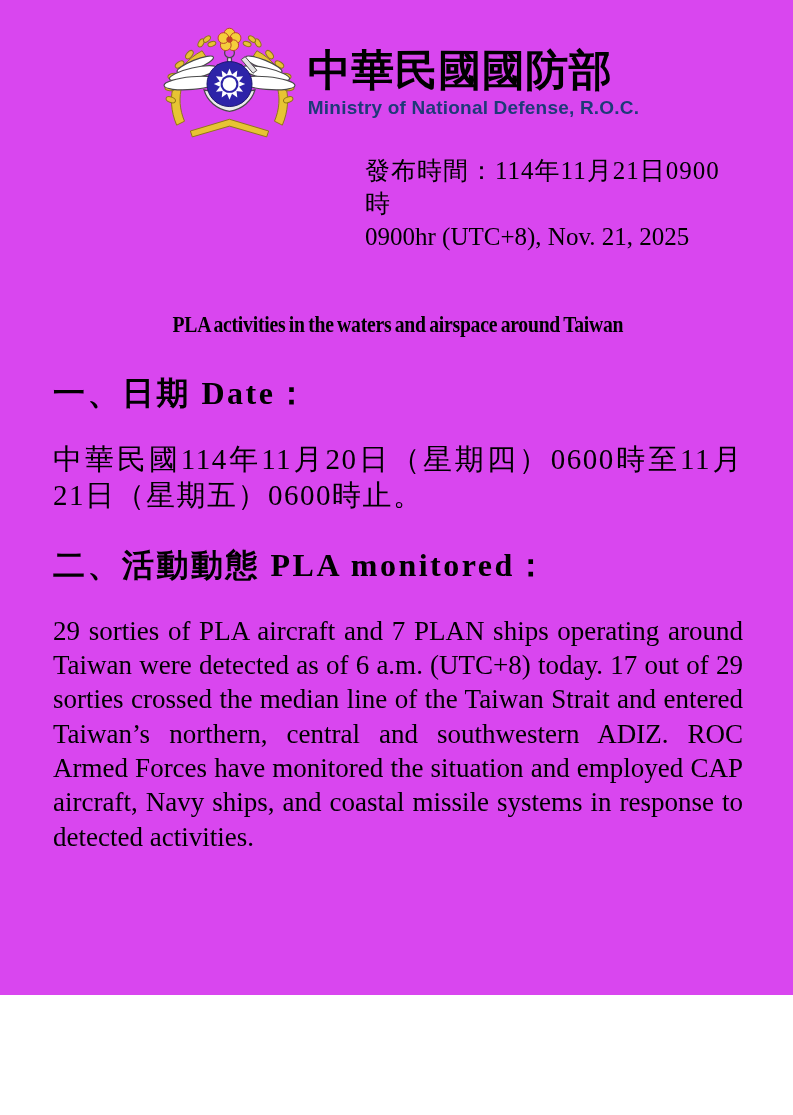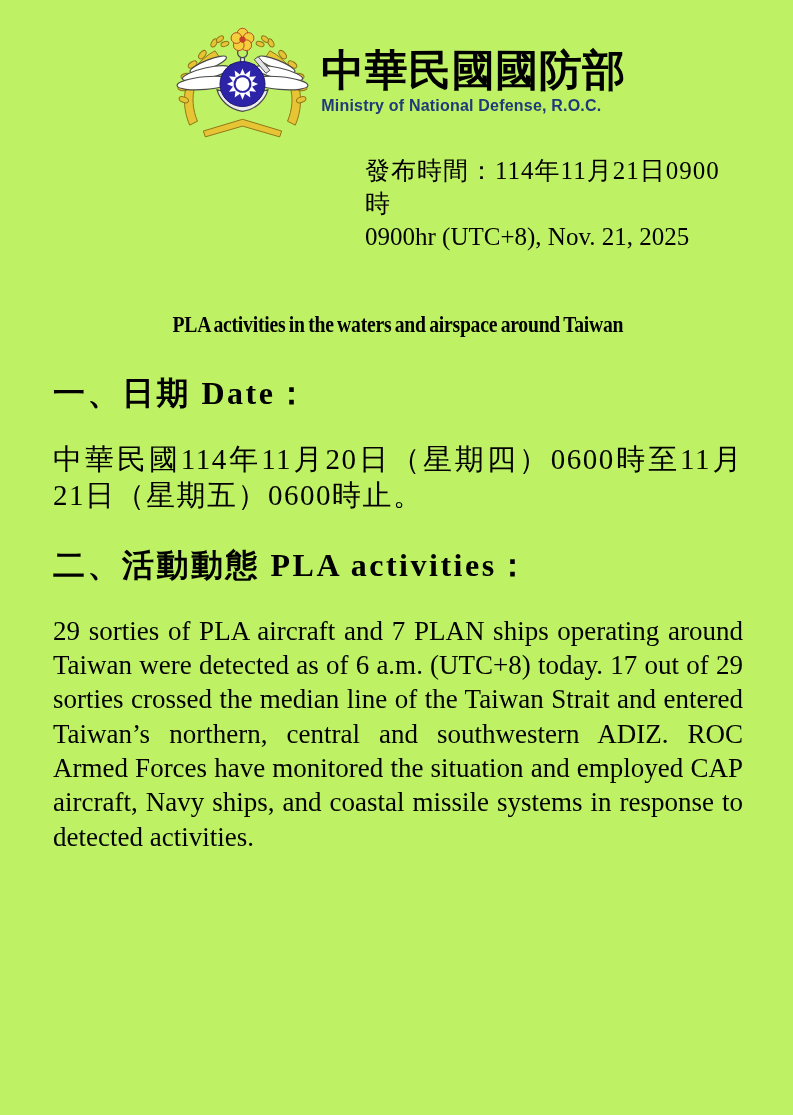--- a/index.html
+++ b/index.html
@@ -1,39 +1,39 @@
 <!DOCTYPE html>
 <html style="--subtitle-blue: #1e3a78; --emblem-blue: #2d23a8; --emblem-gold: #e7c433; --text-black: #000000;"><head>
 <meta charset="utf-8">
 <style>
   html, body { margin:0; padding:0; background:#ffffff; }
   .page {
     position: relative;
     width: 793px;
-    height: 1115px;
-    background: #bef264;
+    height: 995px;
+    background: #d946ef;
     color: #000;
     font-family: "Liberation Serif", "DejaVu Serif", serif;
     box-sizing: border-box;
     padding: 27px 50px 8px 53px;
     overflow: hidden;
   }
 
   
   .header { display: flex; justify-content: center; align-items: flex-start; margin-left: 4px; }
   .emblem { flex: 0 0 auto; width: 137px; height: 118px; }
   .header-text { margin: 20px 0 0 10px; }
   .org-title-zh {
     font-size: 43px; line-height: 1.1; font-weight: 600;
     white-space: nowrap; letter-spacing: 0.5px;
   }
   .org-title-en {
     margin-top: 3px;
     font-family: "Liberation Sans", "DejaVu Sans", sans-serif;
-    font-weight: bold; font-size: 16px;
+    font-weight: bold; font-size: 19px;
     color: var(--subtitle-blue, #1e3a78);
     letter-spacing: 0.2px;
   }
 
   
   .release { margin: 9px 0 0 312px; font-size: 25px; line-height: 1.32; }
   .release-zh { letter-spacing: 1px; }
 
   
   .doc-title { margin-top: 58px; text-align: center; font-weight: bold; }
@@ -145,16 +145,16 @@
     <div class="release-en">0900hr (UTC+8), Nov. 21, 2025</div>
   </div>
 
   <div class="doc-title">
     <div class="doc-title-en"><span class="squeeze">PLA activities in the waters and airspace around Taiwan</span></div>
   </div>
 
   <div class="sec-heading first">一、日期 Date：</div>
   <div class="para-zh-date">中華民國114年11月20日（星期四）0600時至11月21日（星期五）0600時止。</div>
 
-  <div class="sec-heading second">二、活動動態 PLA activities：</div>
+  <div class="sec-heading second">二、活動動態 PLA monitored：</div>
   <div class="para-en-act">29 sorties of PLA aircraft and 7 PLAN ships operating around Taiwan were detected as of 6 a.m. (UTC+8) today. 17 out of 29 sorties crossed the median line of the Taiwan Strait and entered Taiwan’s northern, central and southwestern ADIZ. ROC Armed Forces have monitored the situation and employed CAP aircraft, Navy ships, and coastal missile systems in response to detected activities.</div>
 
 </div>
 
 </body></html>

